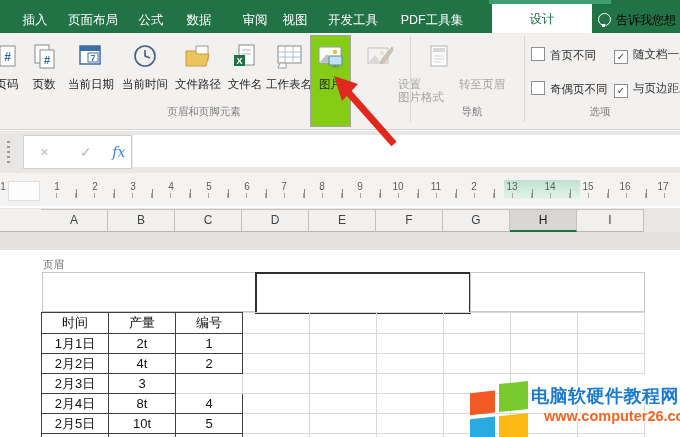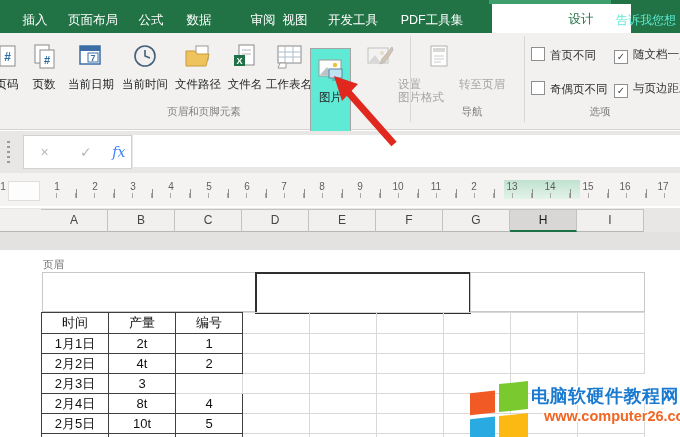--- a/index.html
+++ b/index.html
@@ -3,34 +3,34 @@
 <meta charset="utf-8">
 <style>
   html,body{margin:0;padding:0;background:#fff;}
   #app{position:relative;width:680px;height:437px;overflow:hidden;
        font-family:"Liberation Sans","DejaVu Sans",sans-serif;background:#fff;}
   
   .tabbar{position:absolute;left:0;top:0;width:680px;height:33px;background:#217346;}
   .ctxsliver{position:absolute;left:489px;top:0;width:122px;height:4px;background:#3f9e6e;overflow:hidden;}
   .tab{position:absolute;top:8px;height:25px;line-height:25px;color:#fff;font-size:12.5px;
        text-align:center;white-space:nowrap;cursor:default;}
-  .tab.active{background:#fff;color:#217346;top:4px;height:29px;line-height:31px;padding-left:39px;}
-  .tellme{position:absolute;top:8px;left:598px;height:25px;line-height:25px;color:#5eead4;
+  .tab.active{background:#fff;color:#217346;top:4px;height:29px;line-height:31px;}
+  .tellme{position:absolute;top:8px;left:598px;height:25px;line-height:25px;color:#000000;
           font-size:12px;white-space:nowrap;}
   .bulb{display:inline-block;width:11px;height:11px;border:1.4px solid #fff;border-radius:50%;
         position:relative;top:2px;margin-right:5px;}
   .bulb:after{content:"";position:absolute;left:2.6px;top:10px;width:3.5px;height:3px;background:#fff;}
   
   .ribbon{position:absolute;left:0;top:33px;width:680px;height:96px;background:#f2f1f0;
           border-bottom:1px solid #d5d4d3;}
   .rbtn{position:absolute;top:3px;height:90px;text-align:center;}
   .rbtn .ric{height:42px;display:flex;align-items:center;justify-content:center;}
   .rbtn .rlb{font-size:11.5px;color:#262626;line-height:13px;white-space:nowrap;}
   .rbtn.dis .rlb{color:#a6a5a4;margin-left:46px;}
-  .rbtn.hov{background:#5eead4;outline:1px solid #a5a4a3;margin-top:13px;}
+  .rbtn.hov{background:#84cc16;outline:1px solid #a5a4a3;}
   .gdiv{position:absolute;top:3px;height:86px;width:1px;background:#d8d7d6;}
   .glabel{position:absolute;top:72px;font-size:10.5px;color:#7f7e7d;white-space:nowrap;transform:translateX(-50%);}
   .cbrow{position:absolute;height:16px;font-size:11.5px;color:#333;white-space:nowrap;}
   .cbx{display:inline-block;width:12px;height:12px;background:#fff;border:1px solid #8f8f8f;
        vertical-align:-2px;margin-right:5px;text-align:center;line-height:12px;font-size:10px;color:#444;}
   
   .fbar{position:absolute;left:0;top:131px;width:680px;height:42px;background:#e8e7e6;
         border-bottom:1px solid #d0cfce;}
   .fdots{position:absolute;left:7px;top:10px;width:3px;height:22px;
          background:repeating-linear-gradient(#9a9a9a 0 2px,transparent 2px 5px);}
@@ -91,21 +91,21 @@
 <body>
 
 <div id="app">
 
   <div class="tabbar">
     <div class="ctxsliver"></div>
     <div class="tab" style="left:12px;width:46px">插入</div>
     <div class="tab" style="left:60px;width:66px">页面布局</div>
     <div class="tab" style="left:128px;width:46px">公式</div>
     <div class="tab" style="left:176px;width:46px">数据</div>
-    <div class="tab" style="left:240px;width:46px">审阅</div>
+    <div class="tab" style="left:232px;width:46px">审阅</div>
     <div class="tab" style="left:272px;width:46px">视图</div>
     <div class="tab" style="left:320px;width:66px">开发工具</div>
     <div class="tab" style="left:388px;width:88px">PDF工具集</div>
     <div class="tab active" style="left:492px;width:100px">设计</div>
     <div class="tellme"><span class="bulb"></span><span>告诉我您想</span></div>
   </div>
 
   <div class="ribbon">
 
     <div class="rbtn clip" style="left:-12px;width:38px">

